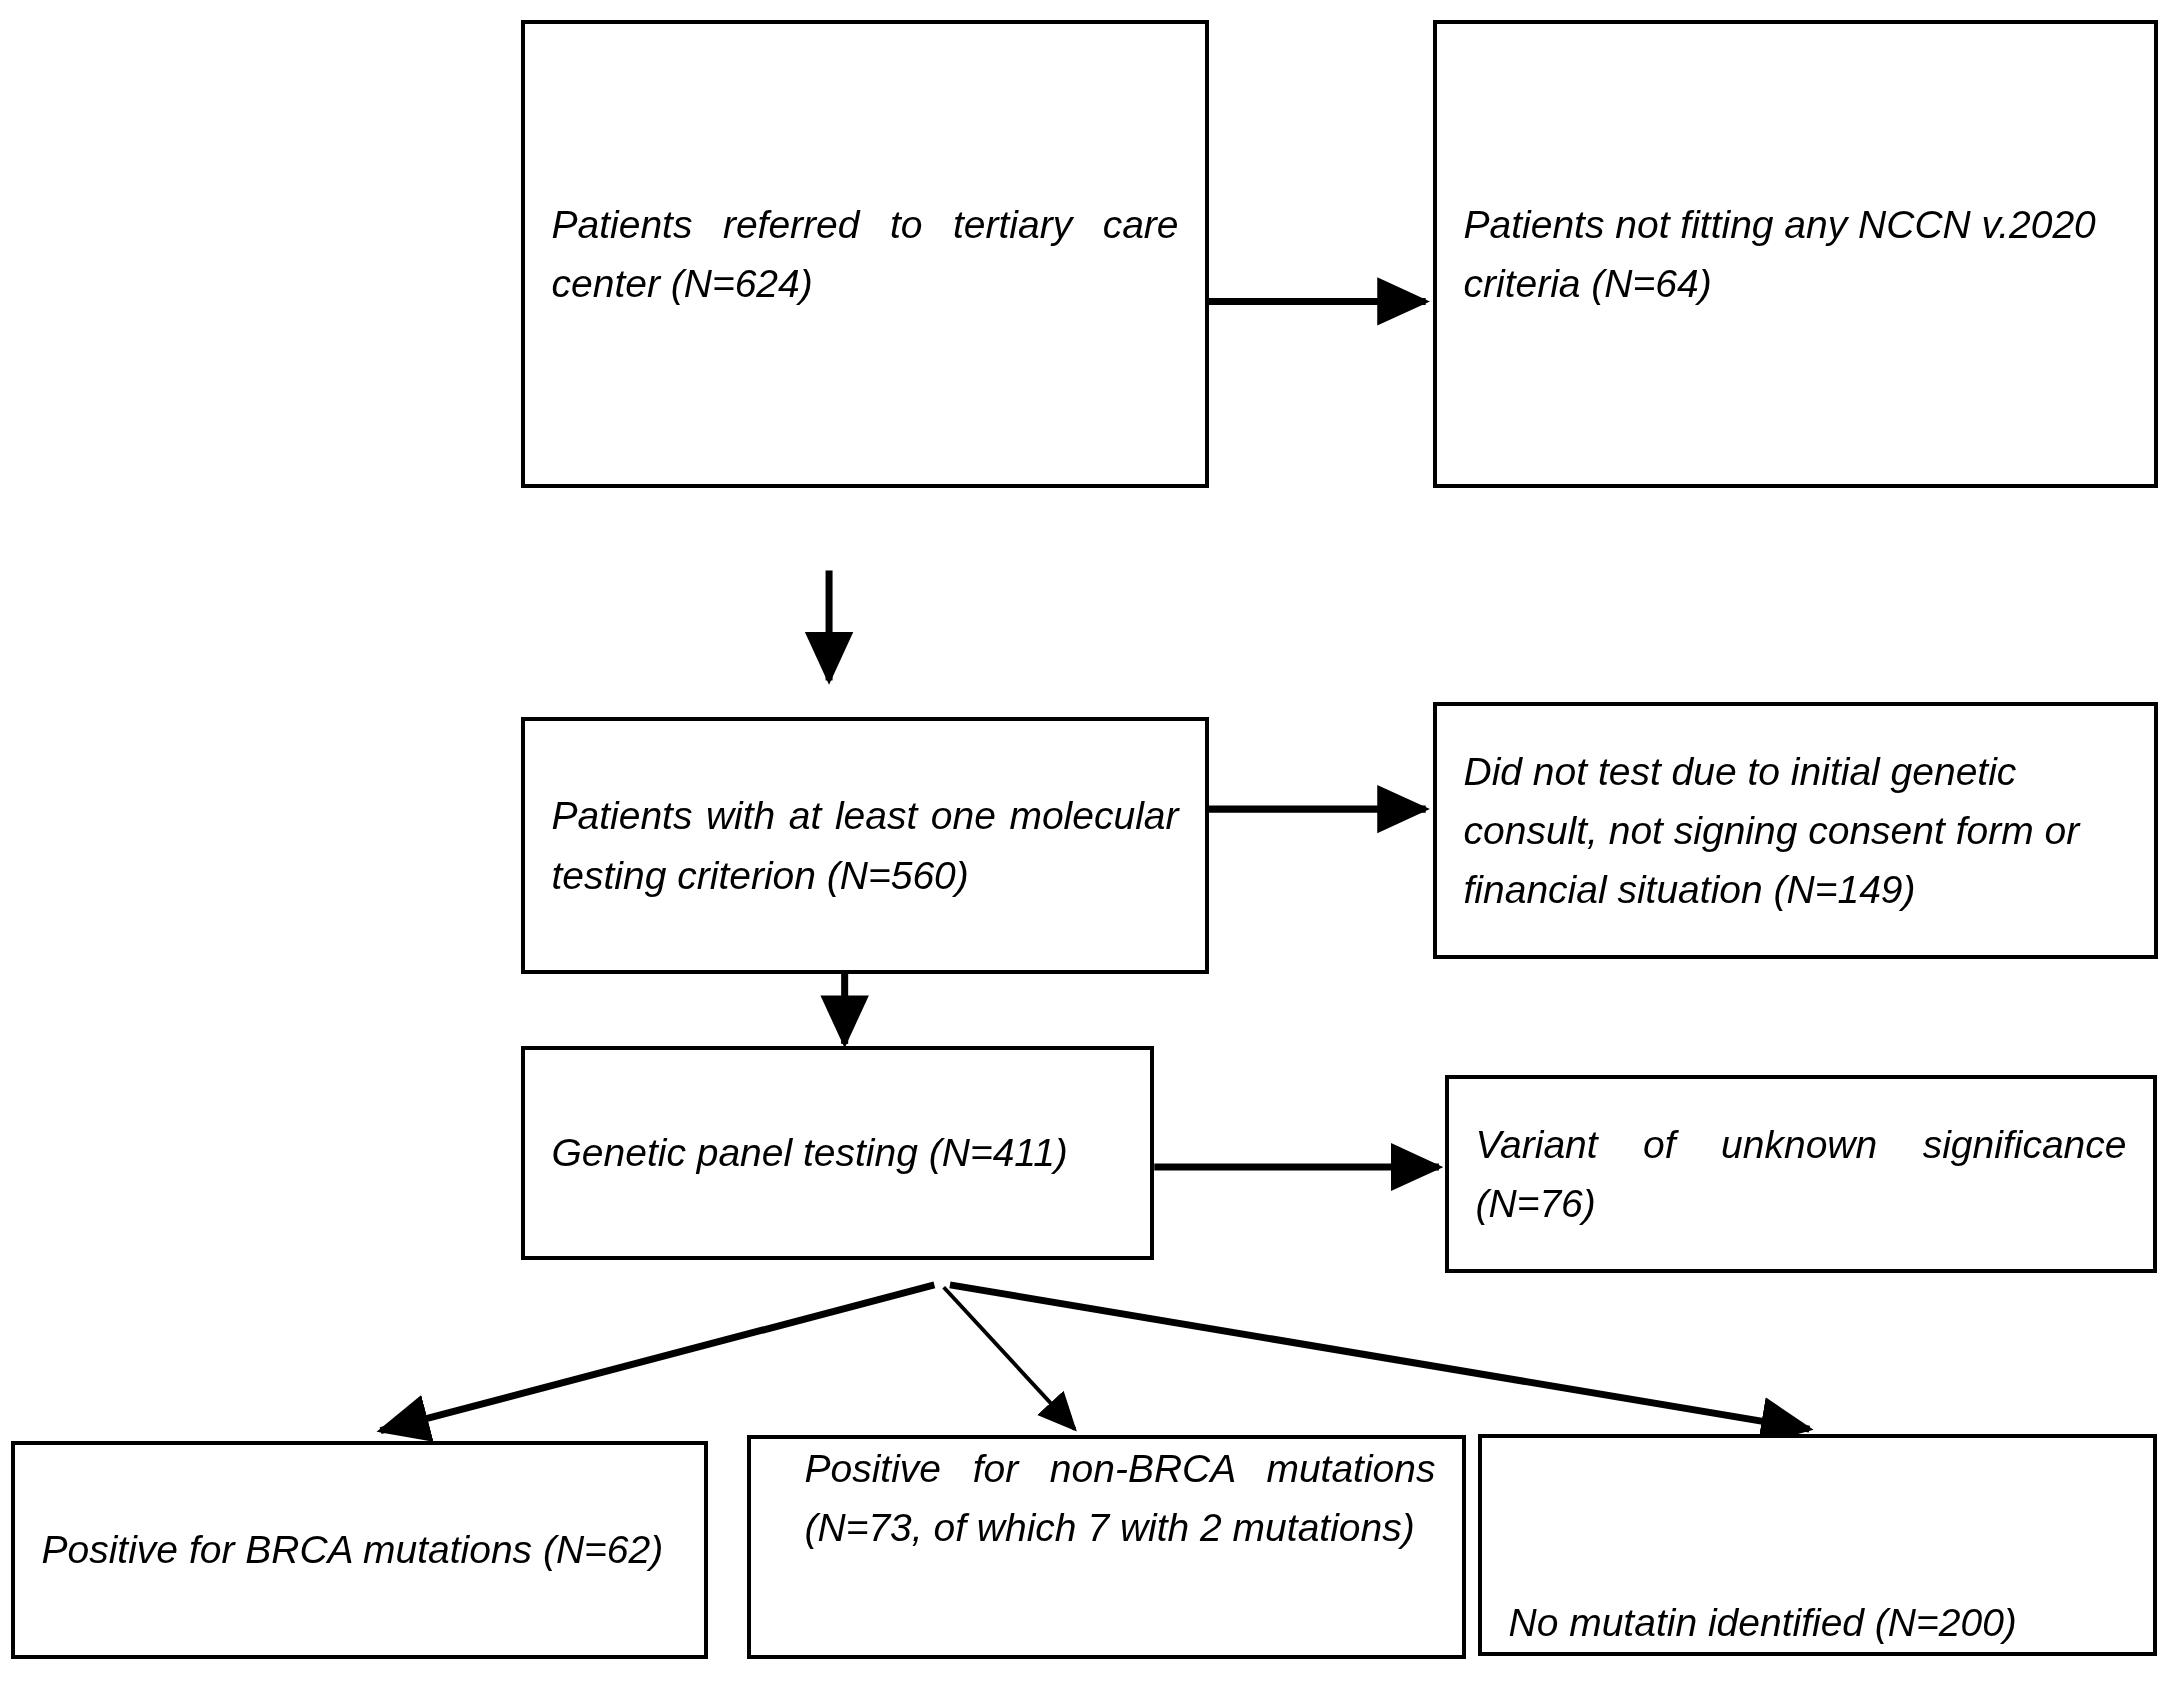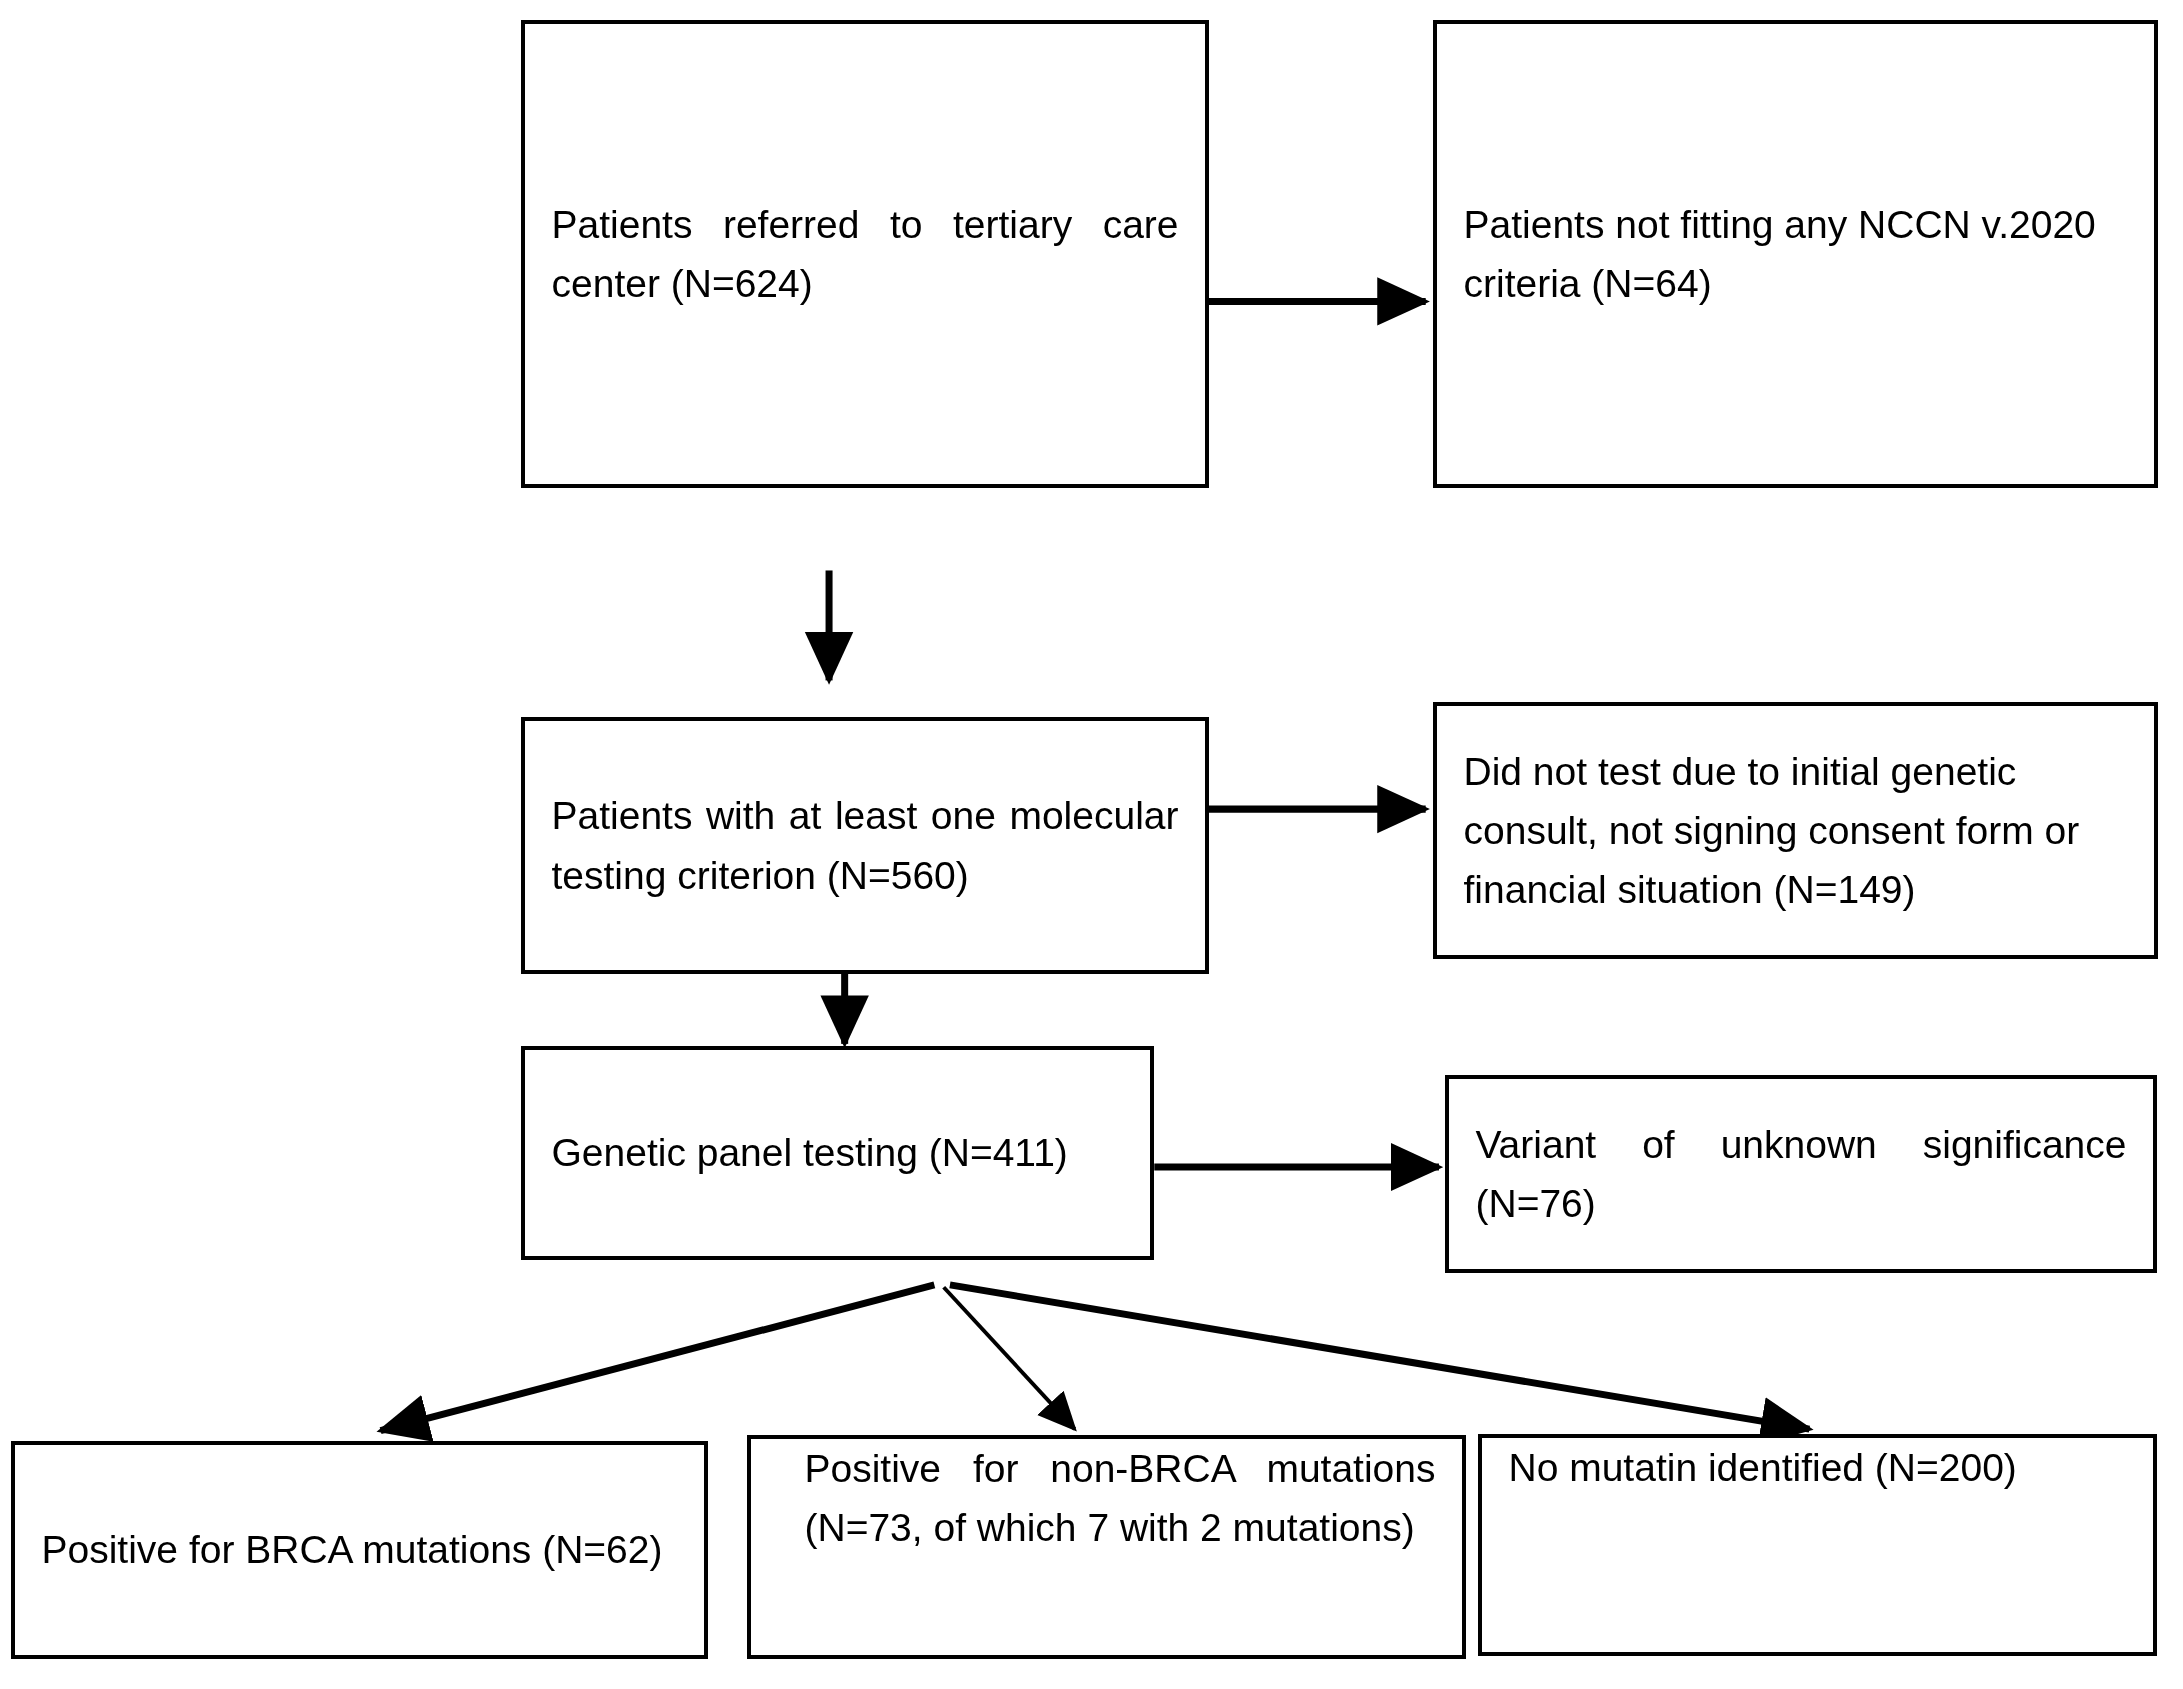--- a/index.html
+++ b/index.html
@@ -8,20 +8,21 @@
     padding: 0;
     background: #ffffff;
   }
   #flow-root {
     position: relative;
     width: 2183px;
     height: 1690px;
     background: #ffffff;
     font-family: "Liberation Sans", sans-serif;
     overflow: hidden;
+    font-style: italic;
   }
   #flow-svg {
     position: absolute;
     inset: 0;
     width: 2183px;
     height: 1690px;
   }
   .node-box {
     position: absolute;
     box-sizing: border-box;
@@ -53,21 +54,21 @@
   #node-brca           { left: 11px;   top: 1441px; width: 697px; height: 218px; }
   #node-non-brca       { left: 747px;  top: 1435px; width: 719px; height: 224px; }
   #node-no-mutation    { left: 1478px; top: 1434px; width: 679px; height: 222px; }
   
   #node-referred   { justify-content: center; }
   #node-criterion  { justify-content: center; }
   #node-panel-testing { justify-content: center; }
   #node-vus { justify-content: center; }
   #node-brca { justify-content: center; }
   #node-non-brca { justify-content: flex-start; padding-left: 27px; }
-  #node-no-mutation { justify-content: flex-start; }
+  #node-no-mutation { justify-content: flex-end; }
 </style>
 </head>
 <body>
 
 <div id="flow-root">
 
   <svg id="flow-svg" viewBox="0 0 2799 2166">
     <defs>
       <marker id="arrowhead-solid" viewBox="0 0 10 10" refX="9.2" refY="5" markerWidth="7.5" markerHeight="7.5" orient="auto-start-reverse">
         <path d="M 0 0.4 L 10 5 L 0 9.6 z" fill="#000000"></path>

